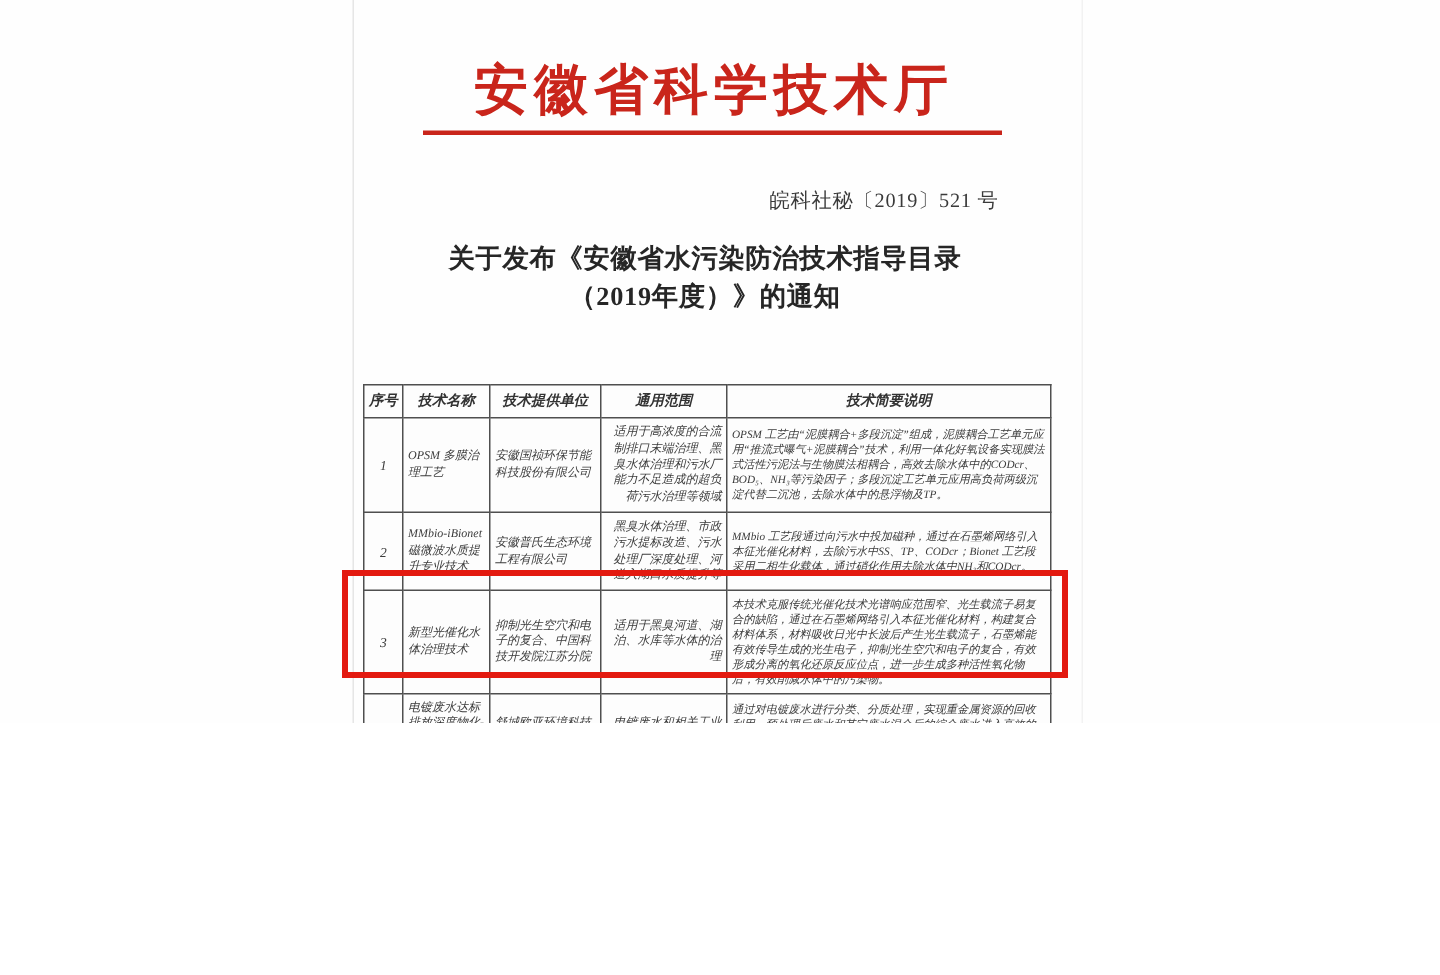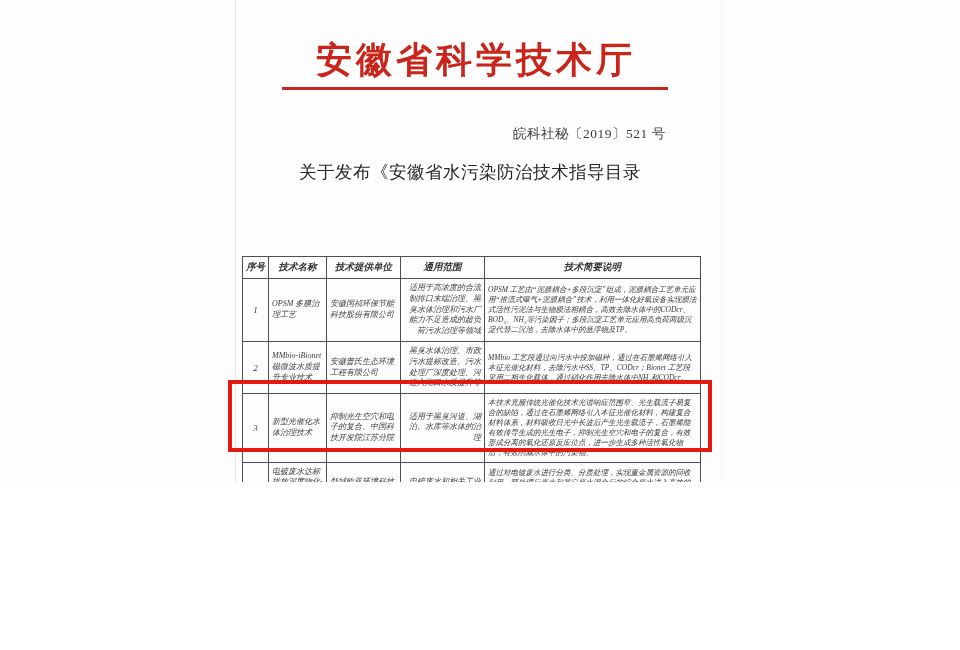--- a/index.html
+++ b/index.html
@@ -11,21 +11,21 @@
   .scan-edge { position:absolute; left:235px; top:0; width:1px; height:650px; background:#dcdcdc; opacity:.7; }
   .scan-edge.right { left:721px; opacity:.35; }
   .agency {
     position:absolute; left:240px; top:36px; width:472px; text-align:center;
     font-size:36px; font-weight:bold; color:#c9251b; letter-spacing:4px; white-space:nowrap;
   }
   .red-rule { position:absolute; left:282px; top:87px; width:386px; height:3px; background:#c9251b; }
   .docnum { position:absolute; left:513px; top:125px; font-size:13.5px; color:#3a3a3a; letter-spacing:.5px;text-align:right; }
   .title {
     position:absolute; left:240px; top:160px; width:460px; text-align:center;
-    font-size:17.5px; font-weight:normal; color:#262626; line-height:1.45; letter-spacing:.5px;
+    font-size:17.5px; font-weight:bold; color:#262626; line-height:1.45; letter-spacing:.5px;
   }
   table.tech {
     position:absolute; left:242px; top:256px; width:458px;
     border-collapse:collapse; table-layout:fixed; background:#fdfdfd;
   }
   table.tech th, table.tech td {
     border:1px solid #4f4f4f; vertical-align:middle; padding:4px 3px; color:#3b3b3b;font-style:italic;
   }
   table.tech th { font-size:9.5px; font-weight:bold; text-align:center; height:20px; color:#333; }
   td.c-no { text-align:center; font-size:9px; }
@@ -52,20 +52,21 @@
 
   <div class="scan-edge"></div>
   <div class="scan-edge right"></div>
 
   <div class="agency">安徽省科学技术厅</div>
   <div class="red-rule"></div>
   <div class="docnum">皖科社秘〔2019〕521 号</div>
 
   <div class="title">
     <div>关于发布《安徽省水污染防治技术指导目录</div>
+    <div>（2019年度）》的通知</div>
   </div>
 
   <table class="tech">
     <colgroup>
       <col class="w-no">
         <col class="w-name">
         <col class="w-provider">
         <col class="w-scope">
         <col class="w-summary">
     </colgroup>

